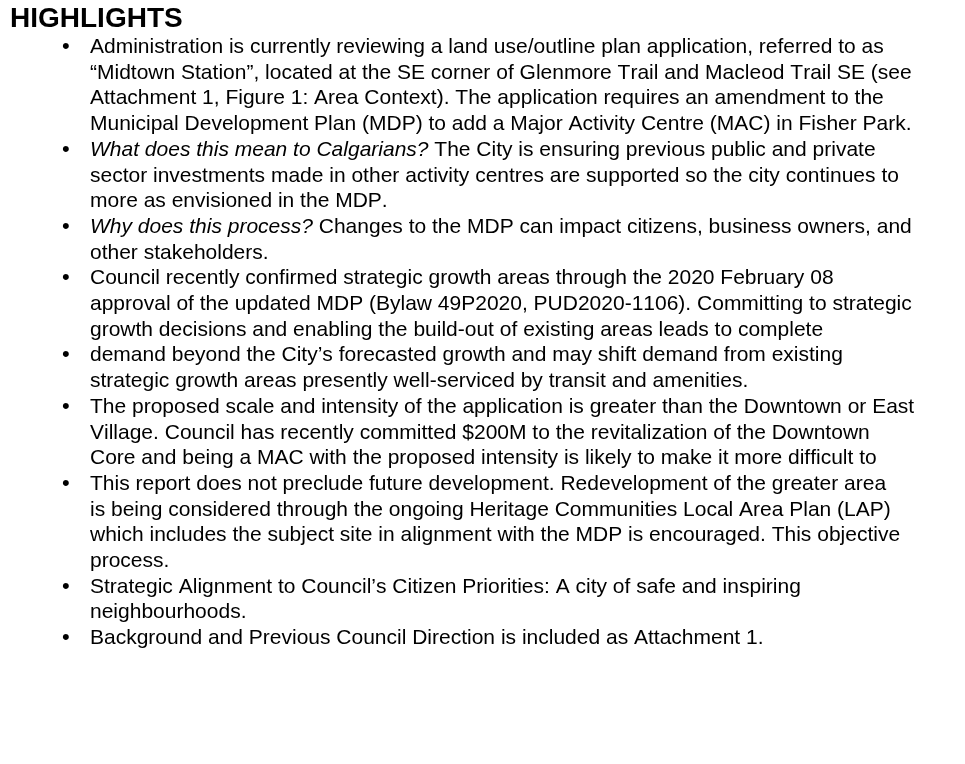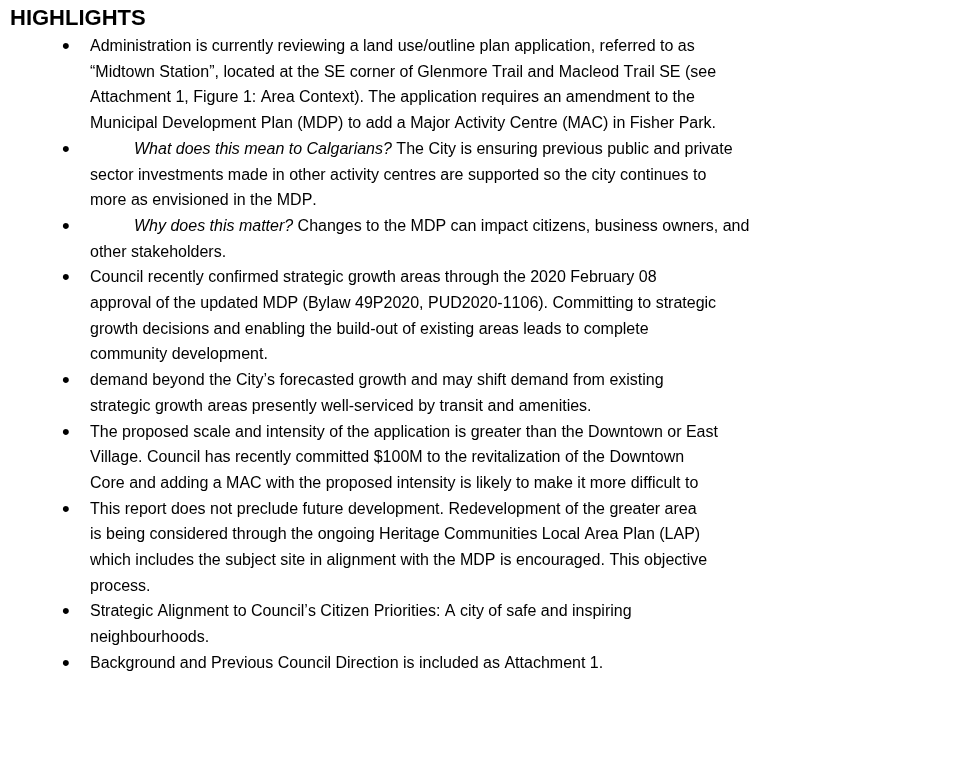--- a/index.html
+++ b/index.html
@@ -13,21 +13,21 @@
     height: 764px;
     overflow: hidden;
     color: #000000;
     font-family: "Liberation Sans", "DejaVu Sans", sans-serif;
     font-kerning: none;
   }
   .page {
     padding: 5px 0 0 10px;
   }
   h1.heading {
-    font-size: 22px;
+    font-size: 28px;
     line-height: 26px;
     font-weight: bold;
     margin: 0 0 2px 0;
     letter-spacing: 0;
   }
   ul.highlights {
     list-style: none;
     margin: 0;
     padding: 0;
   }
@@ -36,26 +36,25 @@
     padding-left: 80px;
   }
   .marker {
     position: absolute;
     left: 52px;
     top: 0;
     font-size: 22px;
     line-height: 25.7px;
   }
   .line {
-    font-size: 16px;
+    font-size: 21px;
     line-height: 25.7px;
     white-space: pre;
   }
   .line em {
-    margin-left: 44px;
   }
 </style>
 </head>
 <body>
 
 <div class="page">
   <h1 class="heading">HIGHLIGHTS</h1>
 
   <ul class="highlights">
 
@@ -74,49 +73,48 @@
       <div class="content">
         <div class="line"><em>What does this mean to Calgarians?</em><span> The City is ensuring previous public and private</span></div>
         <div class="line"><span>sector investments made in other activity centres are supported so the city continues to</span></div>
         <div class="line"><span>more as envisioned in the MDP.</span></div>
       </div>
     </li>
 
     <li>
       <span class="marker">•</span>
       <div class="content">
-        <div class="line"><em>Why does this matter?</em><span> Changes to the MDP can impact citizens, business owners, and</span></div>
+        <div class="line"><em>Why does this process?</em><span> Changes to the MDP can impact citizens, business owners, and</span></div>
         <div class="line"><span>other stakeholders.</span></div>
       </div>
     </li>
 
     <li>
       <span class="marker">•</span>
       <div class="content">
         <div class="line"><span>Council recently confirmed strategic growth areas through the 2020 February 08</span></div>
         <div class="line"><span>approval of the updated MDP (Bylaw 49P2020, PUD2020-1106). Committing to strategic</span></div>
         <div class="line"><span>growth decisions and enabling the build-out of existing areas leads to complete</span></div>
-        <div class="line"><span>community development.</span></div>
       </div>
     </li>
 
     <li>
       <span class="marker">•</span>
       <div class="content">
         <div class="line"><span>demand beyond the City’s forecasted growth and may shift demand from existing</span></div>
         <div class="line"><span>strategic growth areas presently well-serviced by transit and amenities.</span></div>
       </div>
     </li>
 
     <li>
       <span class="marker">•</span>
       <div class="content">
         <div class="line"><span>The proposed scale and intensity of the application is greater than the Downtown or East</span></div>
-        <div class="line"><span>Village. Council has recently committed $100M to the revitalization of the Downtown</span></div>
-        <div class="line"><span>Core and adding a MAC with the proposed intensity is likely to make it more difficult to</span></div>
+        <div class="line"><span>Village. Council has recently committed $200M to the revitalization of the Downtown</span></div>
+        <div class="line"><span>Core and being a MAC with the proposed intensity is likely to make it more difficult to</span></div>
       </div>
     </li>
 
     <li>
       <span class="marker">•</span>
       <div class="content">
         <div class="line"><span>This report does not preclude future development. Redevelopment of the greater area</span></div>
         <div class="line"><span>is being considered through the ongoing Heritage Communities Local Area Plan (LAP)</span></div>
         <div class="line"><span>which includes the subject site in alignment with the MDP is encouraged. This objective</span></div>
         <div class="line"><span>process.</span></div>

